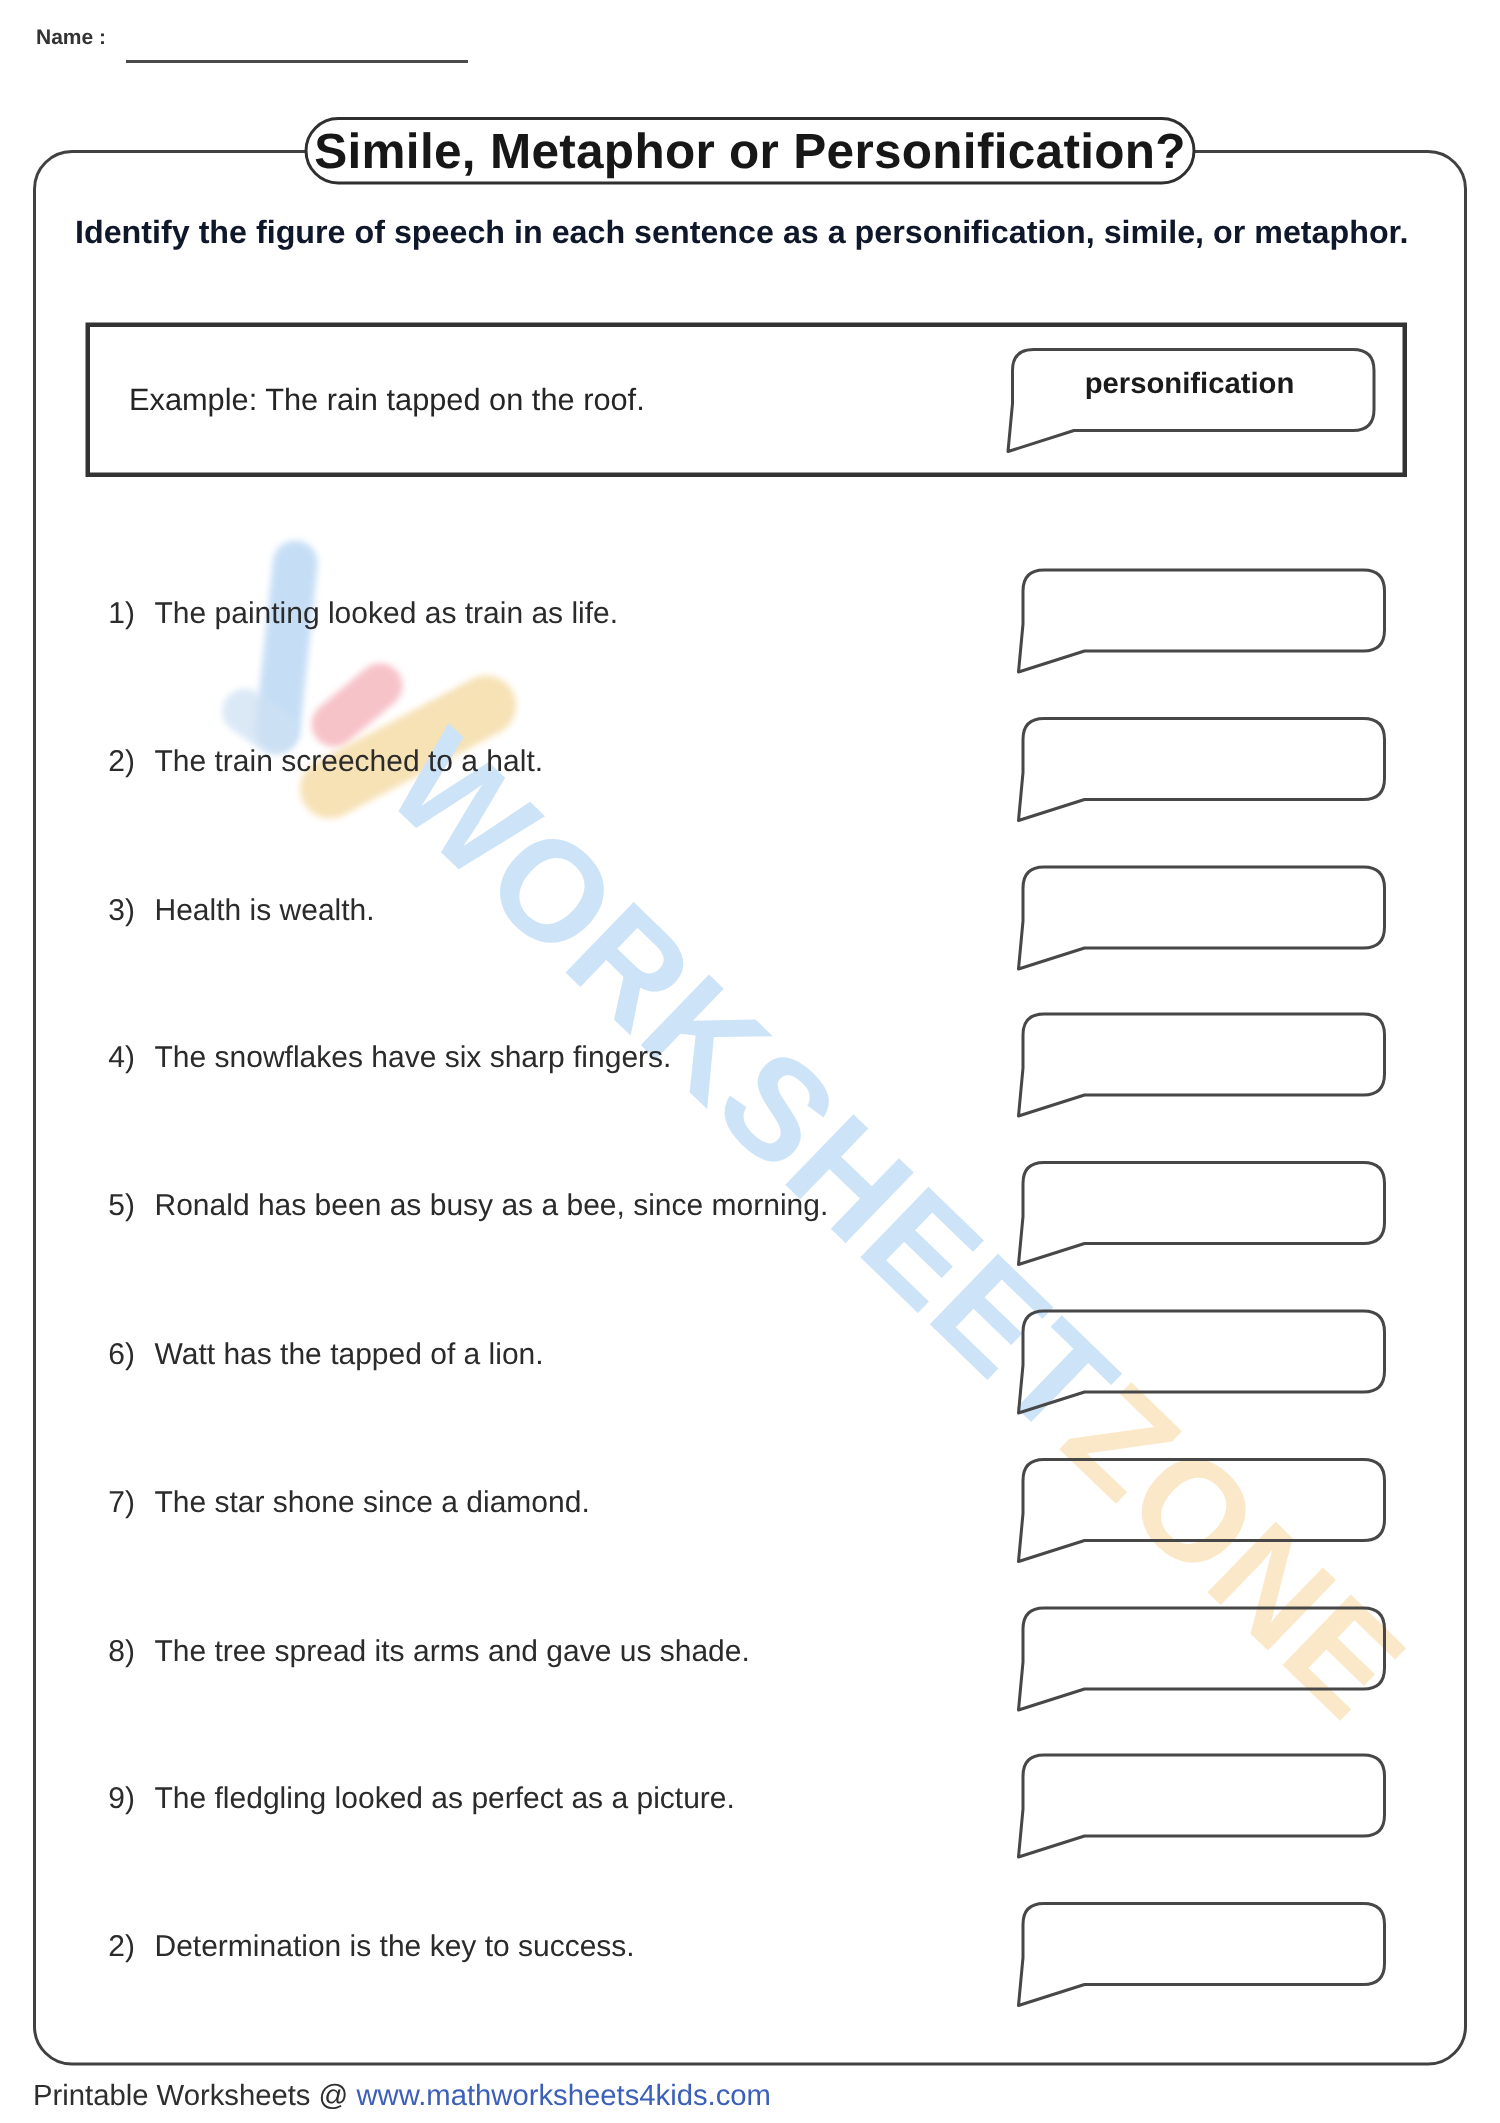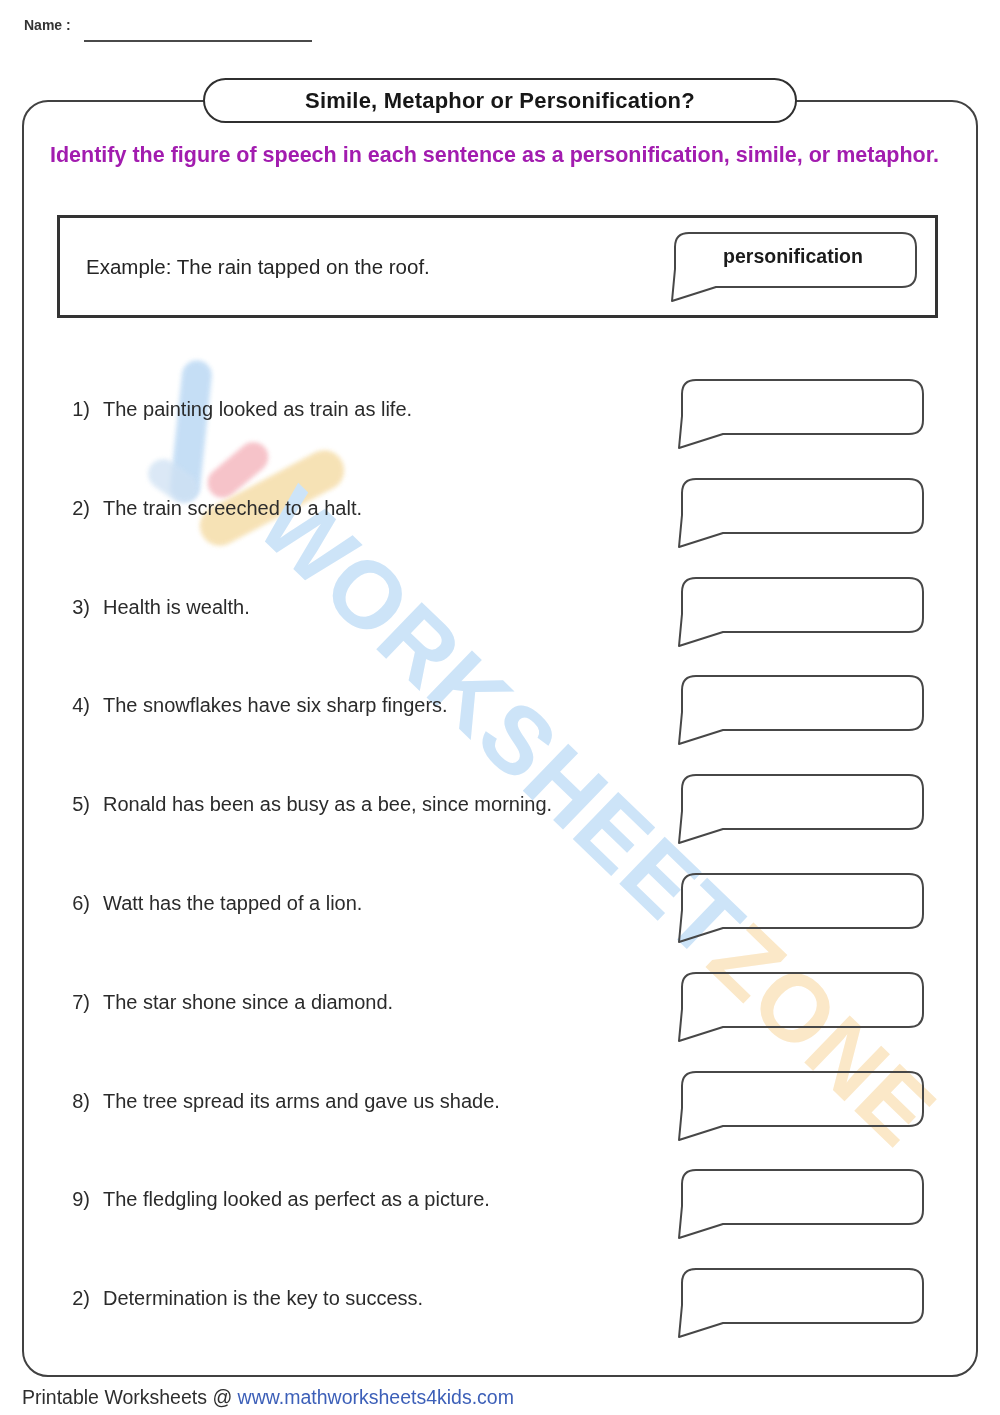--- a/index.html
+++ b/index.html
@@ -32,25 +32,25 @@
 
   
   .main-box {
     position:absolute; left:22px; top:100px; width:956px; height:1277px;
     border:2px solid #414141; border-radius:26px; z-index:2; background:transparent;
   }
   .title-pill {
     position:absolute; left:500px; top:78px; transform:translateX(-50%);
     width:594px; height:45px; background:#fff; border:2px solid #2f2f2f; border-radius:24px;
     display:flex; align-items:center; justify-content:center; z-index:4;
-    font-size:22px; font-weight:bold; color:#171717; letter-spacing:.2px;
+    font-size:33px; font-weight:bold; color:#171717; letter-spacing:.2px;
   }
   .instructions {
     position:absolute; left:50px; top:141px; width:890px; z-index:3;
-    font-size:21.5px; font-weight:bold; color:#a21caf; line-height:1.33;
+    font-size:21.5px; font-weight:bold; color:#0f172a; line-height:1.33;
   }
 
   
   .example-box {
     position:absolute; left:57px; top:215px; width:881px; height:103px;
     border:3px solid #333; background:#fff; z-index:3;
   }
   .example-text {
     position:absolute; left:26px; top:50%; transform:translateY(-50%);
     font-size:20.5px; color:#252525;

